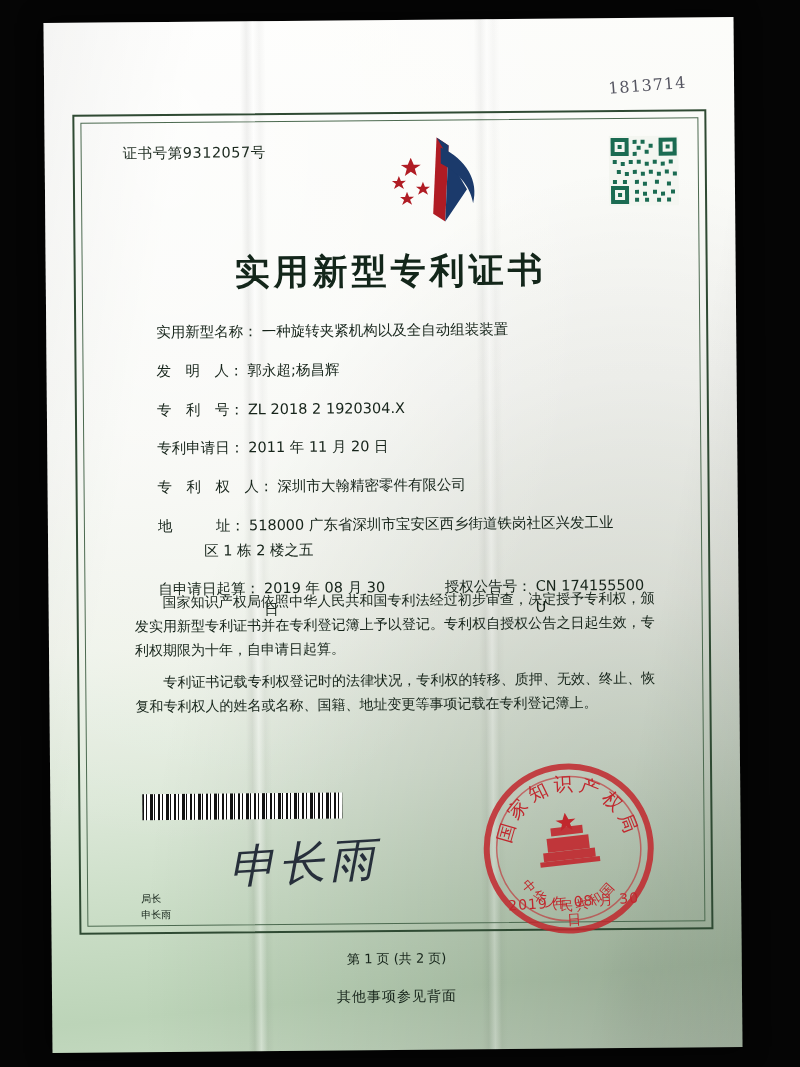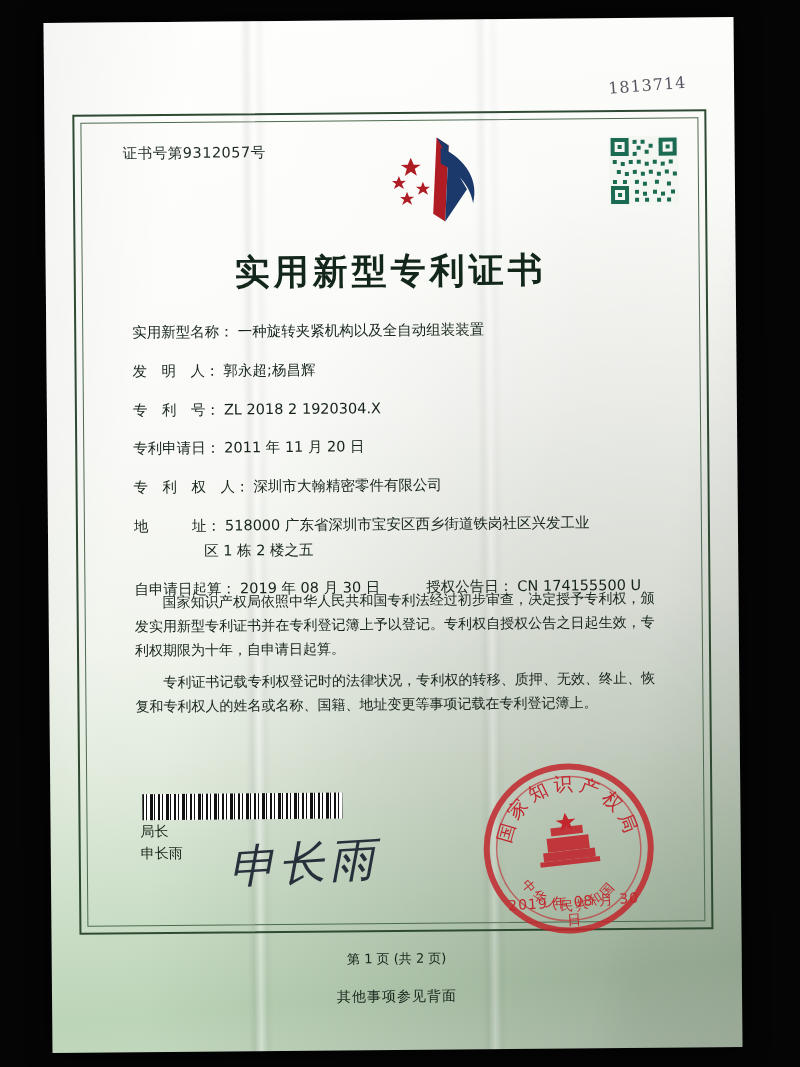--- a/index.html
+++ b/index.html
@@ -63,21 +63,21 @@
 
   .title{
     position:absolute;left:0;right:0;top:228px;text-align:center;
     font-size:35px;font-weight:bold;color:#13261a;letter-spacing:4px;
     font-family:"DejaVu Sans","Liberation Sans",sans-serif;
   }
 
   
   .fields{position:absolute;left:86px;top:300px;width:520px;color:#16241a;}
   .row{display:flex;align-items:flex-start;margin-bottom:17px;font-size:14.5px;line-height:1.5;}
-  .label{white-space:nowrap;}
+  .label{white-space:nowrap;margin-left:24px;}
   .value{margin-left:4px;}
   .row.two-col{justify-content:flex-start;}
   .col-gap{margin-left:46px;}
   .addr-second{margin-left:70px;margin-top:2px;font-size:14.5px;}
 
   
   .para{
     position:absolute;left:86px;width:520px;font-size:14px;line-height:1.72;
     color:#16241a;text-align:justify;text-indent:2em;
   }
@@ -98,21 +98,21 @@
     transform:rotate(-6deg);
   }
   .seal-date{
     position:absolute;left:448px;top:875px;width:150px;text-align:center;
     color:#c1272d;font-size:14px;letter-spacing:1px;transform:rotate(-3deg);
     font-family:"DejaVu Sans","Liberation Sans",sans-serif;
   }
 
   
   .director{
-    position:absolute;left:90px;top:799px;font-size:14px;color:#16241a;line-height:1.55;
+    position:absolute;left:90px;top:869px;font-size:10px;color:#16241a;line-height:1.55;
   }
   .signature{
     position:absolute;left:178px;top:812px;font-size:46px;color:#1a2230;
     font-family:"DejaVu Serif","Liberation Serif",serif;font-style:italic;
     letter-spacing:4px;transform:rotate(-3deg);opacity:.92;
   }
 
   .page-no{
     position:absolute;left:0;right:0;top:930px;text-align:center;
     font-size:13px;color:#16241a;
@@ -237,21 +237,21 @@
       </div>
       <div class="row" style="margin-bottom:4px;">
         <span class="label">地　　　址：</span>
         <span class="value">518000  广东省深圳市宝安区西乡街道铁岗社区兴发工业</span>
       </div>
       <div class="addr-second">区 1 栋 2 楼之五</div>
 
       <div class="row two-col" style="margin-top:18px;">
         <span class="label">自申请日起算：</span>
         <span class="value">2019 年 08 月 30 日</span>
-        <span class="label col-gap">授权公告日：</span>
+        <span class="label col-gap">授权公告号：</span>
         <span class="value">CN 174155500 U</span>
       </div>
     </div>
 
     <div class="para p1">国家知识产权局依照中华人民共和国专利法经过初步审查，决定授予专利权，颁发实用新型专利证书并在专利登记簿上予以登记。专利权自授权公告之日起生效，专利权期限为十年，自申请日起算。</div>
     <div class="para p2">专利证书记载专利权登记时的法律状况，专利权的转移、质押、无效、终止、恢复和专利权人的姓名或名称、国籍、地址变更等事项记载在专利登记簿上。</div>
 
     <div class="barcode"></div>
 
     <div class="seal">

